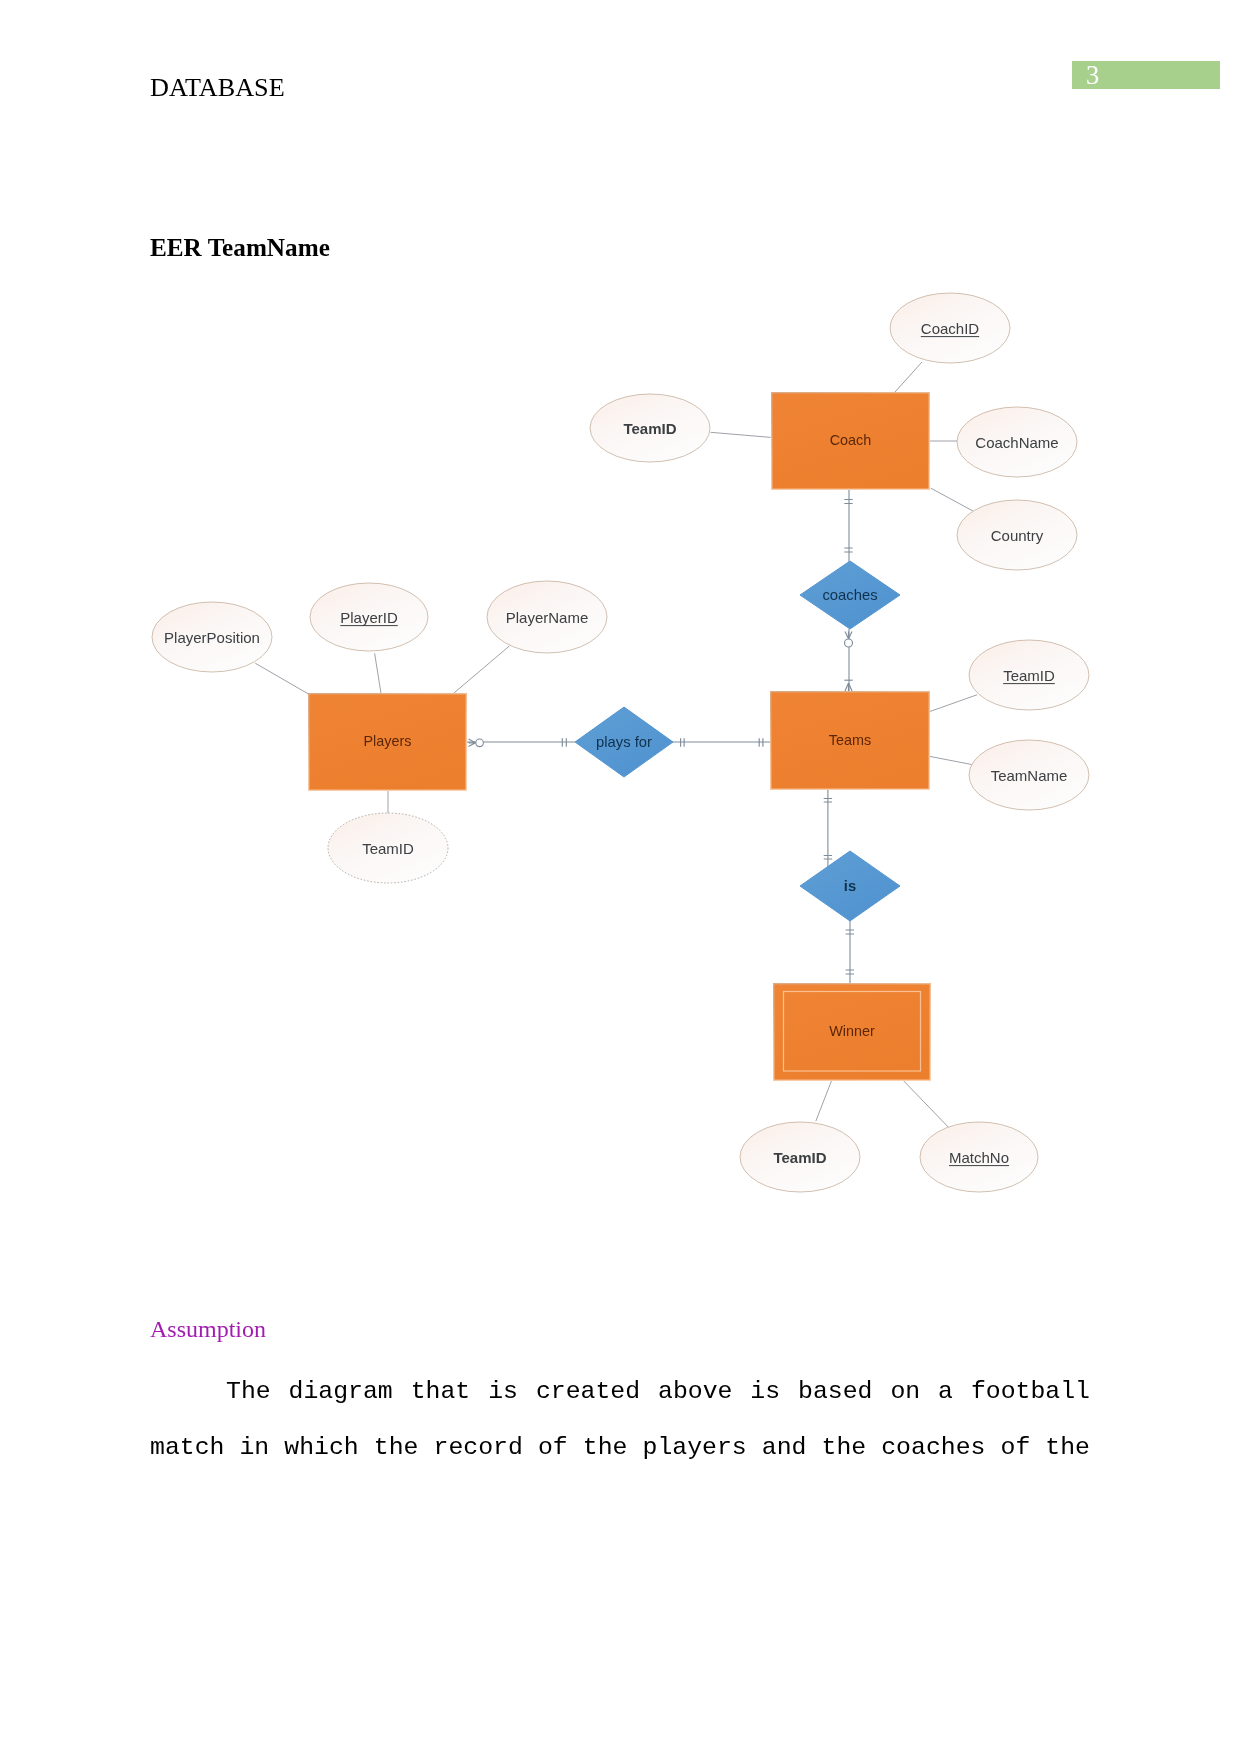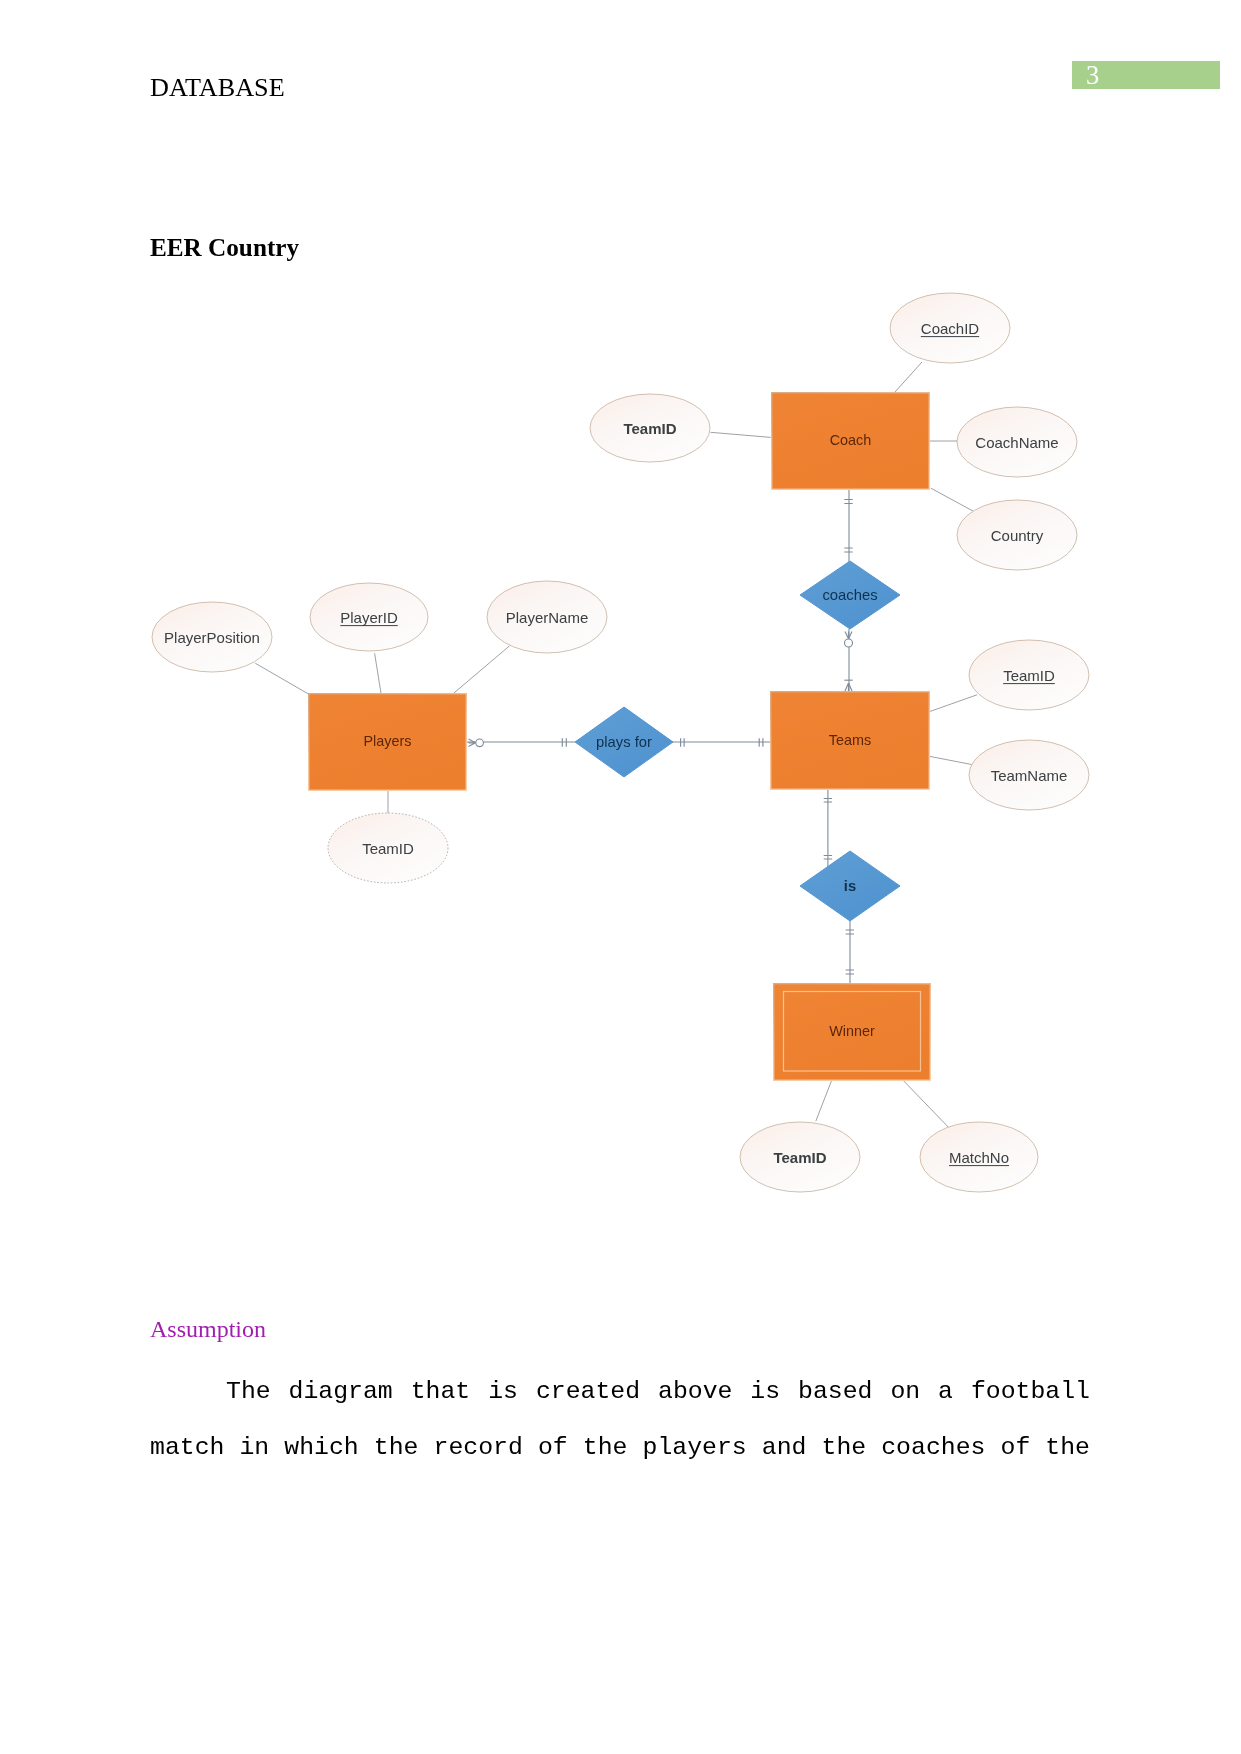--- a/index.html
+++ b/index.html
@@ -19,21 +19,21 @@
 <body>
 
 <div class="page">
 
   <div class="doc-header">DATABASE</div>
 
   <div class="pagenum-box">
     <span>3</span>
   </div>
 
-  <h2 class="sub-title">EER Country</h2>
+  <h2 class="sub-title">EER TeamName</h2>
 
   <div class="diagram-wrap">
 <svg width="1241" height="1754" viewBox="0 0 1241 1754" style="display:block">
 <defs>
 <linearGradient id="attrGrad" x1="0.05" y1="0" x2="0.8" y2="1">
 <stop offset="0" stop-color="#fbeee8"></stop>
             <stop offset="0.4" stop-color="#fbf6f4"></stop>
             <stop offset="1" stop-color="#fdfdfd"></stop>
 </linearGradient>
 <linearGradient id="relGrad" x1="0.1" y1="0" x2="0.85" y2="1">

